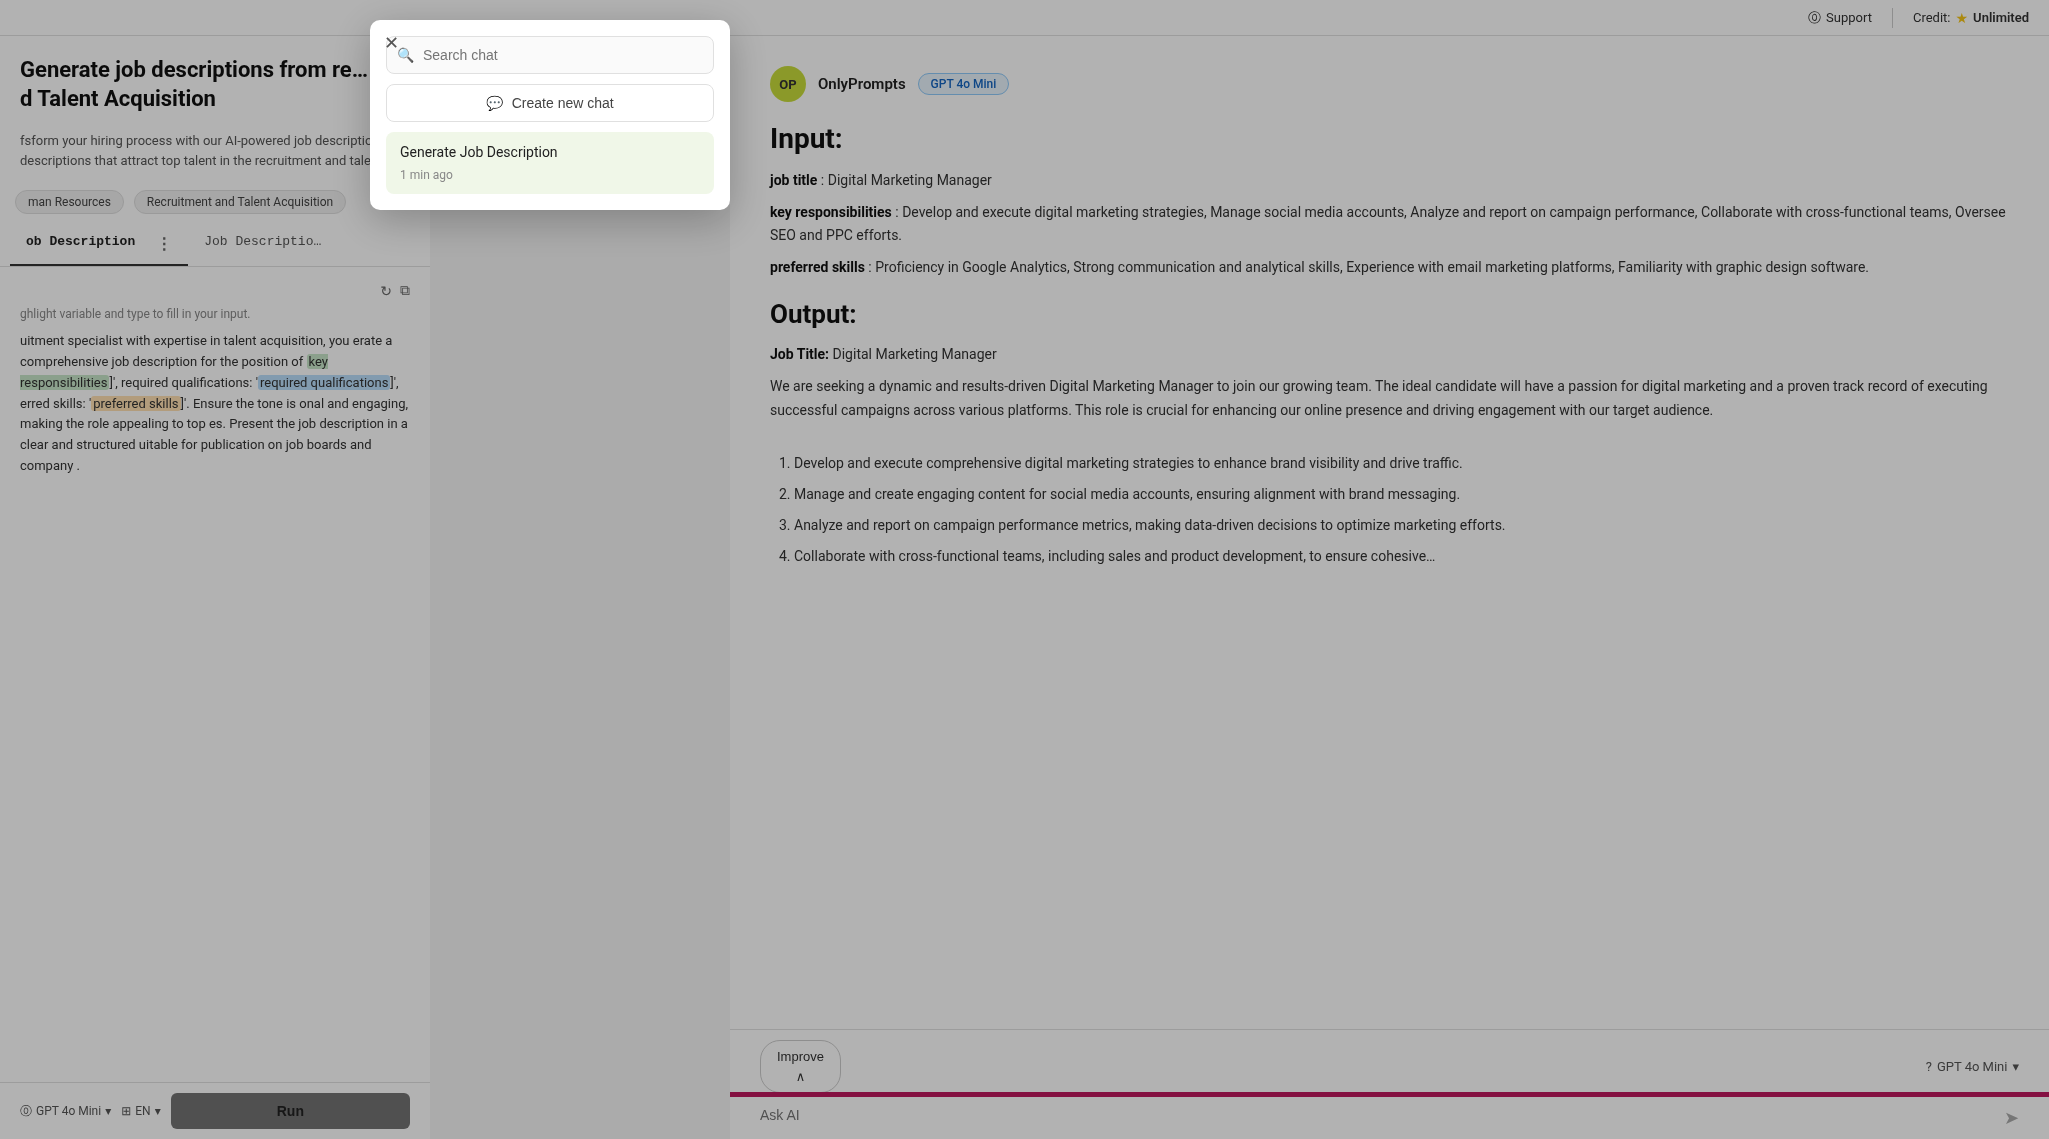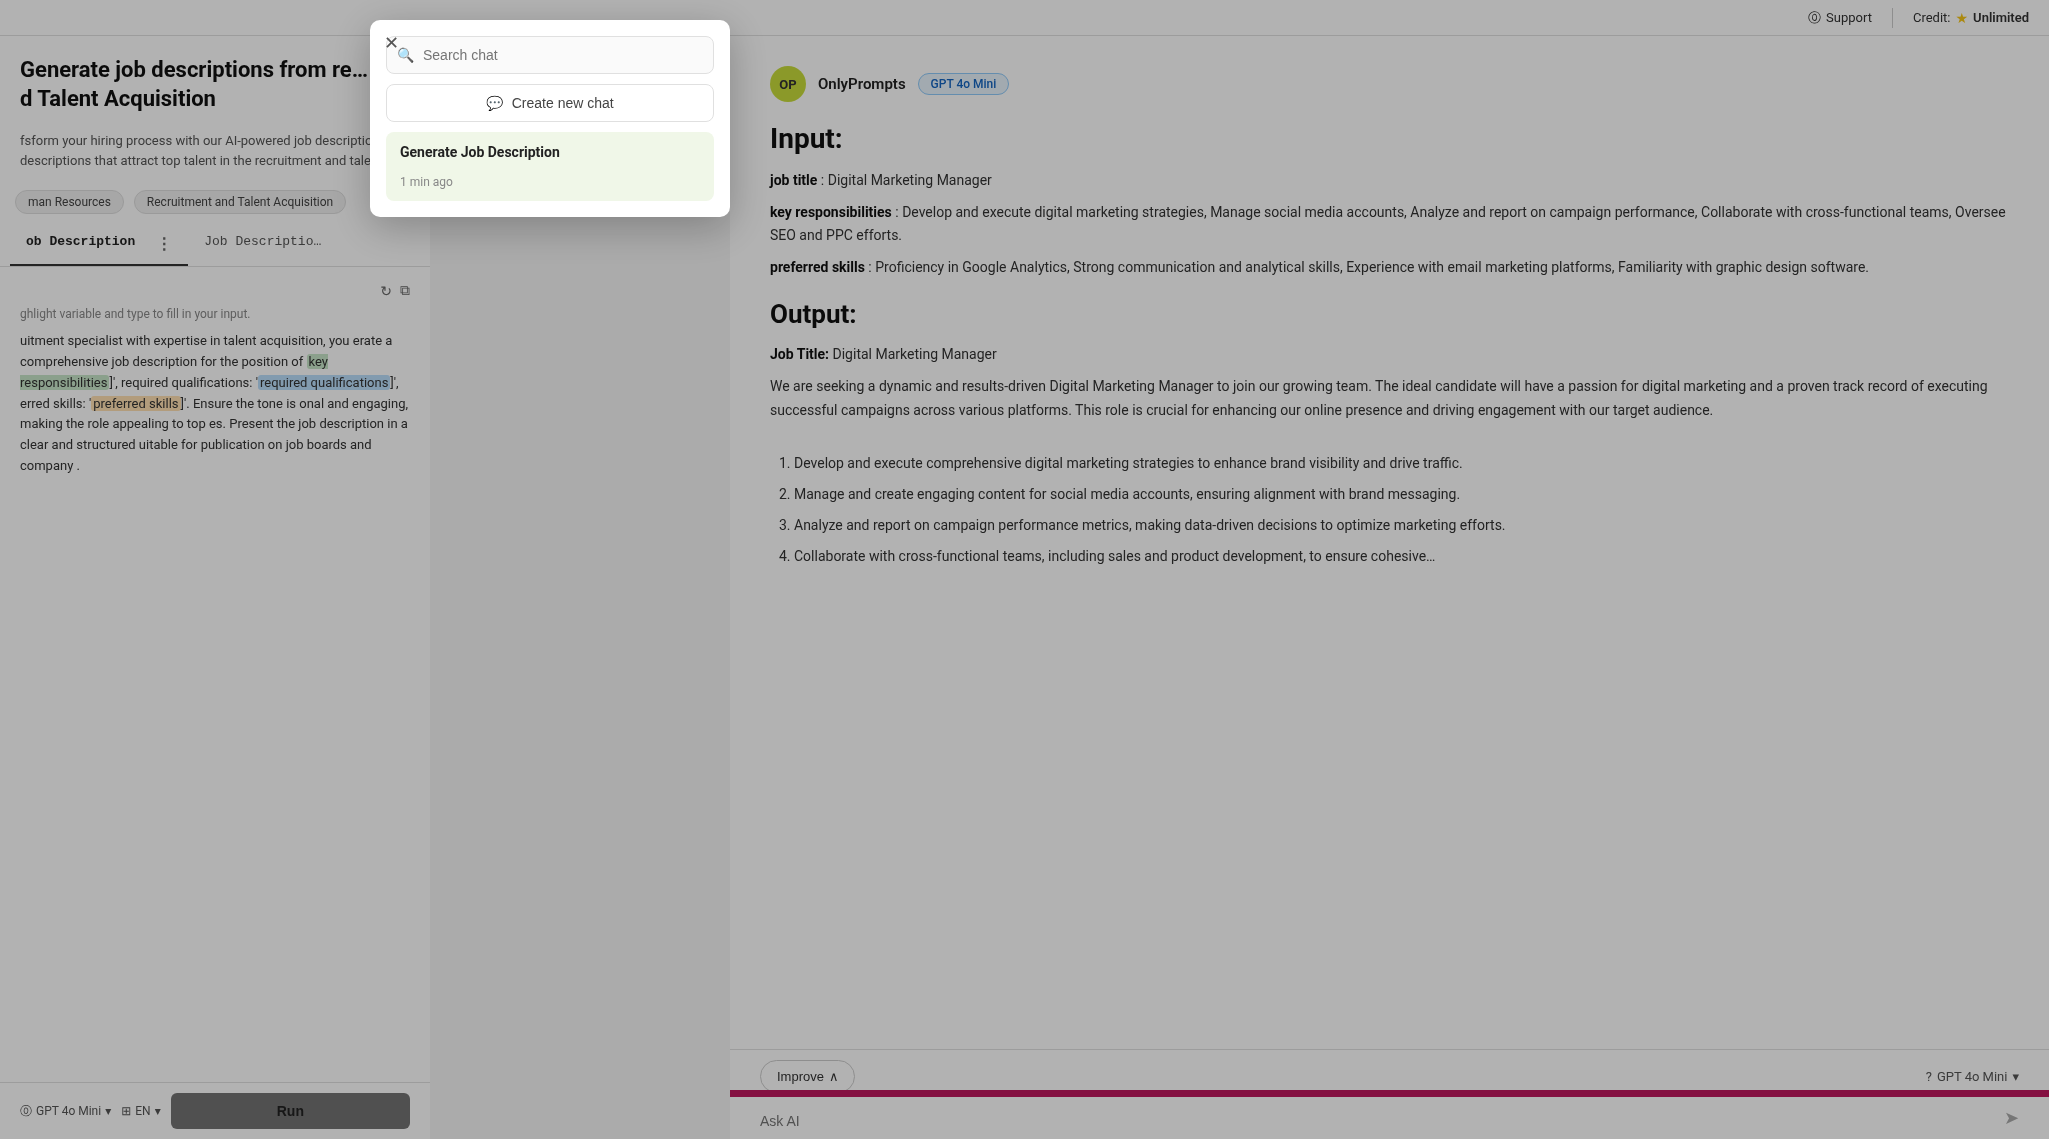--- a/index.html
+++ b/index.html
@@ -326,41 +326,42 @@
       background: #fff;
       border: 1px solid #ccc;
       border-radius: 20px;
       padding: 8px 16px;
       font-size: 13px;
       color: #333;
       cursor: pointer;
       display: flex;
       align-items: center;
       gap: 5px;
+      flex-direction: column;
     }
     .gpt-select-small {
       display: flex;
       align-items: center;
       gap: 5px;
       font-size: 13px;
       color: #555;
       cursor: pointer;
     }
 
     
     .ask-ai-bar {
       position: fixed;
       bottom: 0;
       left: 730px;
       width: calc(2049px - 730px);
       background: #fff;
-      border-top: 7px solid #be185d;
+      border-top: 5px solid #be185d;
       padding: 10px 30px;
       display: flex;
-      align-items: flex-end;
+      align-items: flex-start;
     }
     .ask-ai-input {
       flex: 1;
       border: none;
       outline: none;
       font-size: 14px;
       color: #888;
     }
     .ask-ai-send {
       background: none;
@@ -450,23 +451,23 @@
     }
 
     .chat-list-item {
       background: #f0f7e8;
       border-radius: 8px;
       padding: 12px 14px;
       cursor: pointer;
     }
     .chat-item-title {
       font-size: 14px;
-      font-weight: 700;
+      font-weight: 400;
       color: #222;
-      margin-bottom: 15px;
+      margin-bottom: 8px;
     }
     .chat-item-time {
       font-size: 12px;
       color: #888;
     }
   </style>
 </head>
 <body>
 
 <div class="top-bar">

